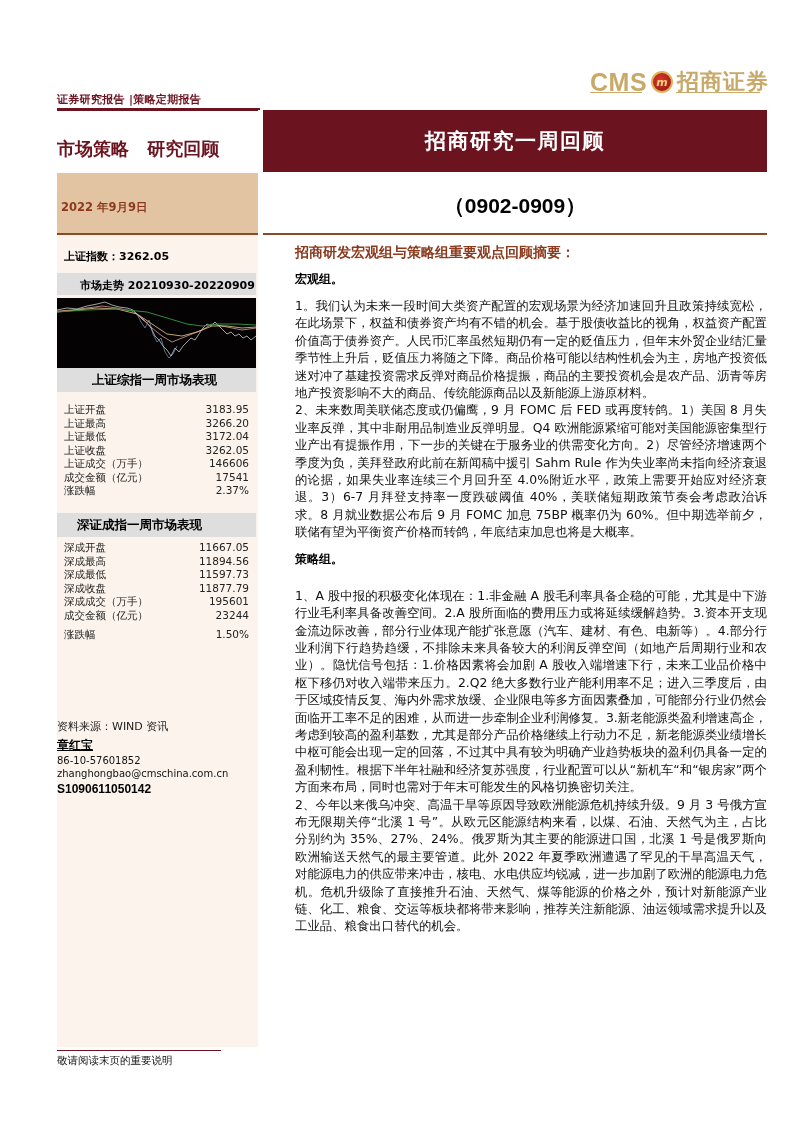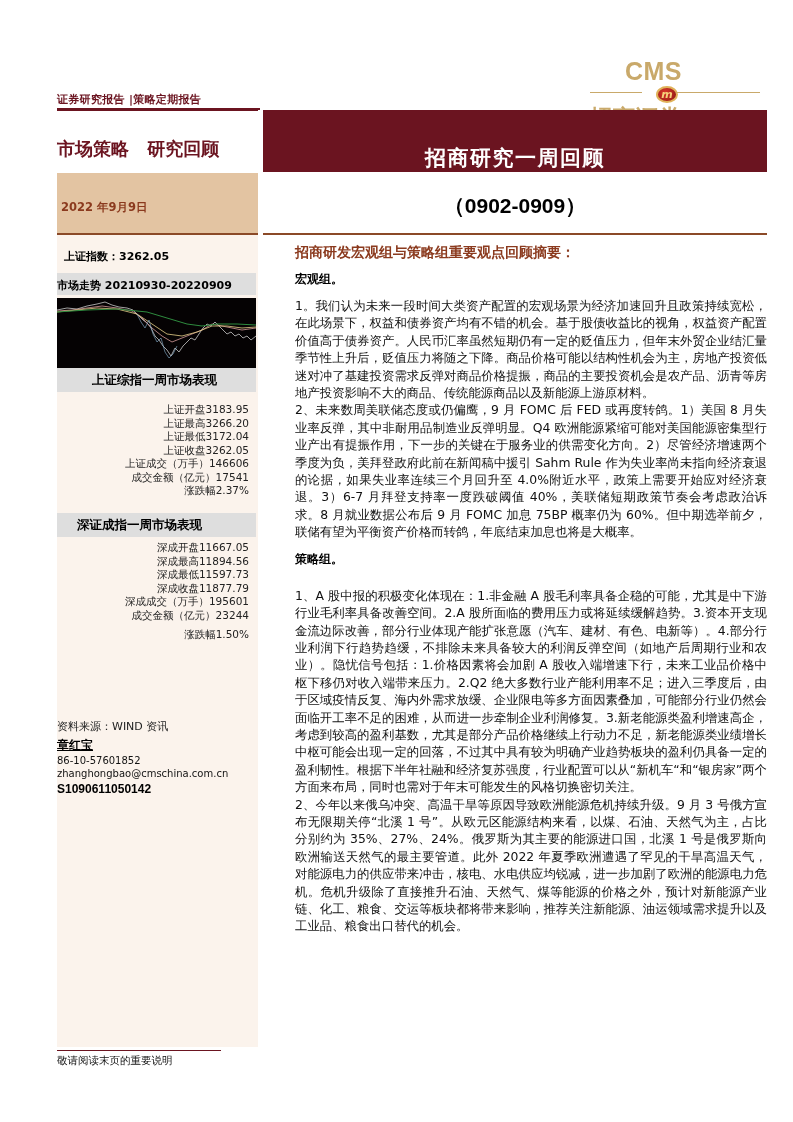--- a/index.html
+++ b/index.html
@@ -2,48 +2,48 @@
 <html><head>
 <meta charset="utf-8">
 <style>
   * { margin:0; padding:0; box-sizing:border-box; }
   html, body { width:793px; height:1122px; background:#ffffff; overflow:hidden; }
   body { position:relative; font-family:"DejaVu Sans","Liberation Sans",sans-serif; color:#000; }
 
   .report-type { position:absolute; left:57px; top:92px; width:201px; font-size:11px; font-weight:bold; color:#6b1420; letter-spacing:0.3px; white-space:nowrap; }
   .report-type-underline { position:absolute; left:57px; top:108px; width:203px; height:2px; background:#6b1420; }
 
-  .logo { position:absolute; left:590px; top:57px; height:34px; display:flex; align-items:flex-end;flex-direction:column; }
+  .logo { position:absolute; left:590px; top:65px; height:34px; display:flex; align-items:center; }
   .logo-cms { font-family:"Liberation Sans",sans-serif; font-size:25px; font-weight:bold; color:#c9a96a; letter-spacing:0.5px; }
   .logo-badge { width:22px; height:22px; border-radius:50%; background:radial-gradient(circle at 40% 35%, #d9362c, #8c1812); border:2px solid #e0b25a; margin:0 4px; color:#f5d07a; font-size:11px; font-weight:bold; display:flex; align-items:center; justify-content:center; font-style:italic; }
   .logo-cn { font-size:22px; font-weight:bold; color:#c9a96a; letter-spacing:1px; }
   .logo-line1 { position:absolute; left:590px; top:92px; width:52px; height:1px; background:#c9a96a; }
   .logo-line2 { position:absolute; left:676px; top:92px; width:84px; height:1px; background:#c9a96a; }
 
-  .title-banner { position:absolute; left:263px; top:110px; width:504px; height:62px; background:#6b1420; display:flex; align-items:flex-end; justify-content:center; }
+  .title-banner { position:absolute; left:263px; top:110px; width:504px; height:62px; background:#6b1420; display:flex; align-items:center; justify-content:center; }
   .title-banner span { color:#ffffff; font-size:21px; font-weight:bold; letter-spacing:1.5px; }
 
   .subtitle { position:absolute; left:263px; top:192px; width:504px; text-align:center; font-family:"Liberation Sans",sans-serif; font-size:21px; font-weight:bold; color:#000; }
   .right-rule { position:absolute; left:263px; top:233px; width:504px; height:2px; background:#8b4a28; }
 
   .left-top-line { position:absolute; left:57px; top:110px; width:201px; height:1px; background:#6b1420; }
   .category { position:absolute; left:57px; top:137px; font-size:18px; font-weight:bold; color:#6b1420; word-spacing:12px; white-space:nowrap; }
   .date-box { position:absolute; left:57px; top:173px; width:201px; height:60px; background:#e3c4a2;padding-left:40px; }
   .date-box span { position:absolute; left:4px; top:27px; font-size:11.5px; font-weight:bold; color:#8b3a1e; }
   .date-rule { position:absolute; left:57px; top:233px; width:201px; height:2px; background:#8b4a28; }
 
   .sidebar { position:absolute; left:57px; top:235px; width:201px; height:812px; background:#fbf3ec; }
   .idx { position:absolute; left:7px; top:14px; font-size:11px; font-weight:bold; color:#000; }
   .gray-bar { position:absolute; left:0; width:199px; background:#dedede; font-weight:bold; color:#000; }
-  .trend-bar { top:38px; height:22px; font-size:11px; padding:5px 0 0 0; }
+  .trend-bar { top:38px; height:22px; font-size:11px; padding:5px 0 0 23px; }
   .chart-box { position:absolute; left:0; top:63px; width:199px; height:70px; background:#050203; overflow:hidden; }
   .section-bar { height:24px; font-size:12.5px; padding:4px 0 0 7px; }
 
   .stats { position:absolute; left:7px; width:185px; font-size:10.5px; color:#222; }
-  .stat-row { display:flex; justify-content:flex-end; height:13.5px; line-height:13.5px; }
+  .stat-row { display:flex; justify-content:space-between; height:13.5px; line-height:13.5px; }
 
   .source { position:absolute; left:0; top:484px; font-size:11px; color:#222; }
   .analyst { position:absolute; left:0; top:502px; font-size:12px; font-weight:bold; color:#000;text-decoration:underline; }
   .phone { position:absolute; left:0; top:520px; font-size:10px; color:#111; }
   .email { position:absolute; left:0; top:533px; font-size:10px; color:#111; }
   .cert { position:absolute; left:0; top:547px; font-size:12px; font-weight:bold; color:#000; font-family:"Liberation Sans",sans-serif; }
 
   .footer-rule { position:absolute; left:57px; top:1050px; width:164px; height:1px; background:#6b1420; }
   .footer { position:absolute; left:57px; top:1054px; font-size:10.5px; color:#111; }
 

